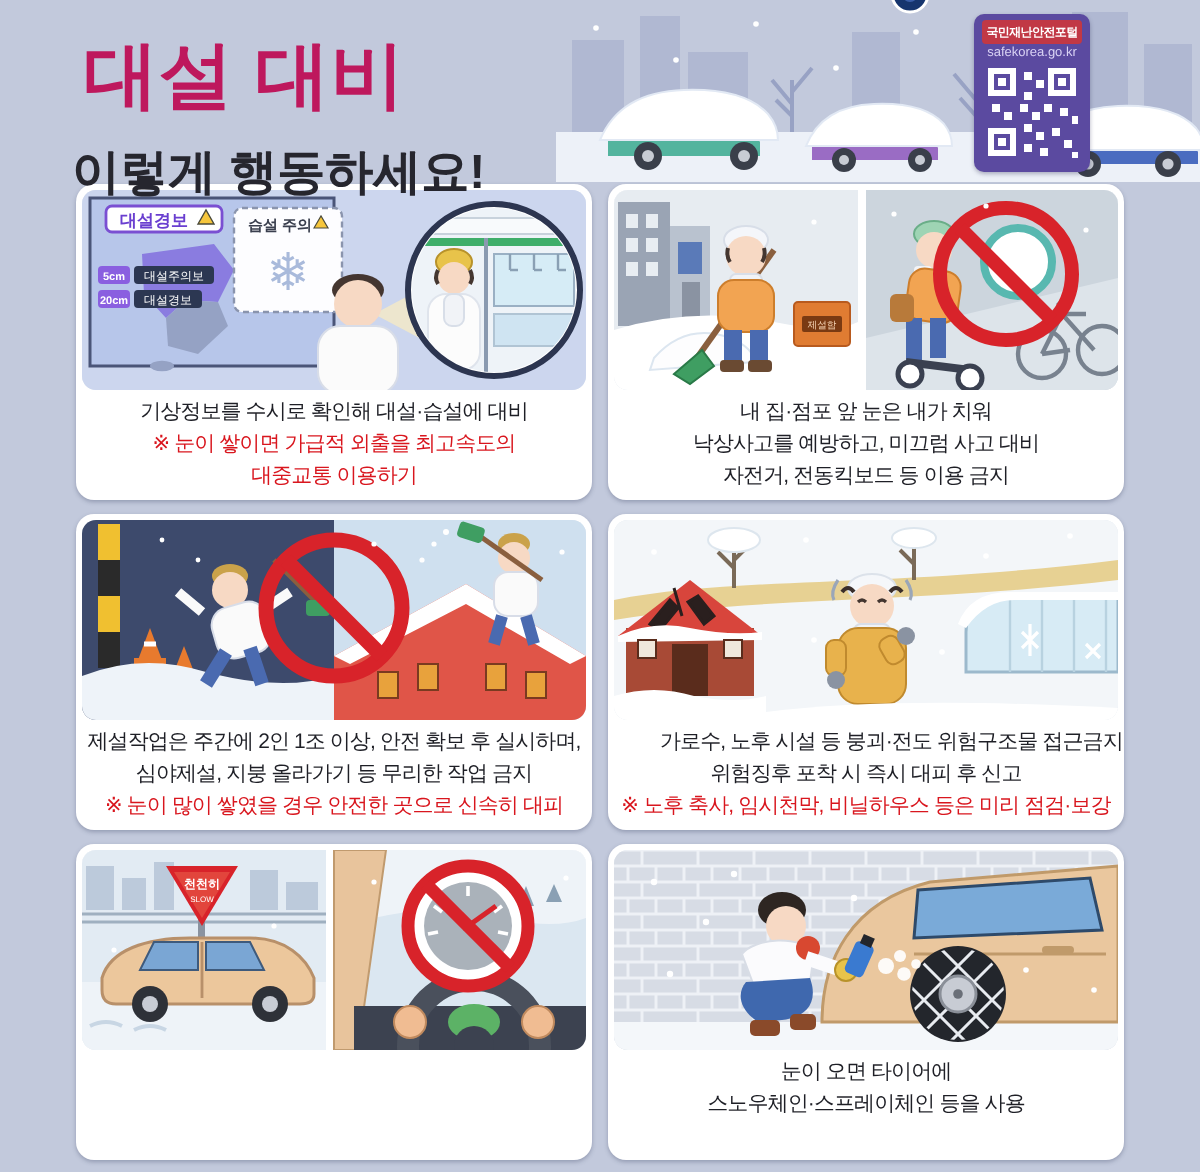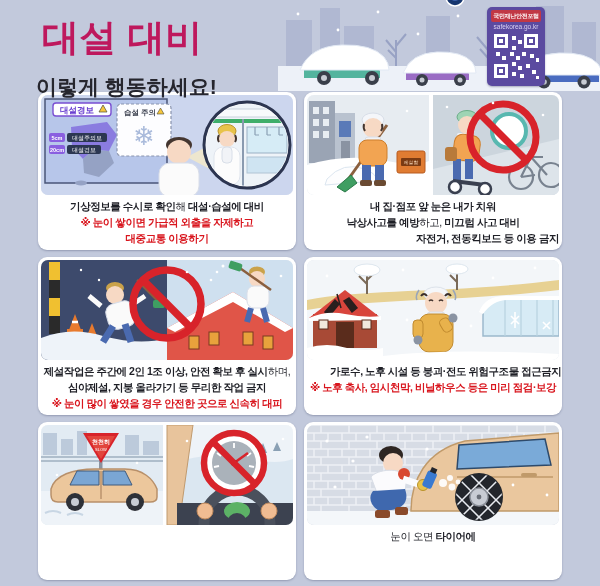--- a/index.html
+++ b/index.html
@@ -9,42 +9,42 @@
     font-family:"Liberation Sans","DejaVu Sans",sans-serif;
     position:relative;
   }
   
   .header{position:relative;height:91px}
   .scene{position:absolute;right:0;top:0;width:322px;height:91px}
   .scene svg{display:block;width:100%;height:100%}
   .emblem{position:absolute;left:444px;top:-8px;width:22px;height:18px}
   .titles{position:absolute;left:36px;top:12px}
   .title{margin:6px;font-size:37px;line-height:40px;font-weight:900;color:#be185d;letter-spacing:.5px}
-  .subtitle{margin:17px 0 0;font-size:21px;line-height:24px;font-weight:900;color:#26262e}
+  .subtitle{margin:17px 0 0;font-size:24px;line-height:24px;font-weight:900;color:#26262e}
   .qr-badge{
     position:absolute;left:487px;top:7px;width:58px;height:79px;
     background:#5b4aa0;border-radius:5px;box-sizing:border-box;
     padding:3px 4px;text-align:center;box-shadow:0 1px 2px rgba(40,40,80,.35);
   }
   .qr-portal{background:#c13845;color:#fff;font-size:6px;font-weight:700;
     border-radius:2px;padding:1.5px 0;letter-spacing:-.3px;white-space:nowrap}
   .qr-url{color:#d9d2f4;font-size:6.5px;margin:1px 0 2px;white-space:nowrap}
   .qr-img{width:48px;height:48px;margin:0 auto}
   .qr-img svg{display:block;width:100%;height:100%}
   
   .grid{display:grid;grid-template-columns:258px 258px;gap:7px 8px;margin:1px 38px 0}
   .card{
     background:#fff;border-radius:9px;height:158px;box-sizing:border-box;
     padding:3px;overflow:hidden;box-shadow:0 1px 2px rgba(60,70,100,.35);
   }
   .illus{height:100px;border-radius:7px;overflow:hidden;background:#dfe7f0}
   .illus svg{display:block;width:100%;height:100%}
   .caption{padding-top:3px;text-align:center}
   .cap-line{margin:0;font-size:10.5px;line-height:16px;letter-spacing:-.45px;white-space:nowrap}
-  .seg-b{font-weight:700}
+  .seg-b{font-weight:400}
   .seg-r{font-weight:400}
 </style>
 </head>
 <body>
 
 <div class="header">
   <div class="scene">
     <svg viewBox="0 0 322 91">
       <rect x="0" y="0" width="322" height="91" fill="#c2c9dc"></rect>
       <g fill="#b0b8d2">
@@ -202,21 +202,21 @@
             <circle cx="186" cy="44" r="8" fill="#f7d9c4"></circle>
             <path d="M178 40q-2 4 0 7 M194 40q2 4 0 7" stroke="#443630" stroke-width="2" fill="none"></path>
             <rect x="173" y="52" width="26" height="38" rx="9" fill="#fcfcfc" stroke="#dfe4ec"></rect>
             <rect x="181" y="52" width="10" height="16" rx="4" fill="#f1f3f7" stroke="#d8dee8"></rect>
           </g>
         </g>
       </svg>
     </div>
     <div class="caption">
       <p class="cap-line" style="color: rgb(30, 31, 38);"><span class="seg-b">기상정보를 수시로 확인</span><span class="seg-r">해 </span><span class="seg-b">대설·습설에 대비</span></p>
-      <p class="cap-line" style="color: rgb(217, 22, 30);"><span class="seg-b">※ 눈이 쌓이면 가급적 외출을 자제하고</span></p>
+      <p class="cap-line" style="color: rgb(217, 22, 30);"><span class="seg-b">※ 눈이 쌓이면 가급적 외출을 최고속도의</span></p>
       <p class="cap-line" style="color: rgb(217, 22, 30);"><span class="seg-b">대중교통 이용하기</span></p>
     </div>
   </article>
 
   <article class="card">
     <div class="illus">
       <svg viewBox="0 0 252 100">
         <rect width="252" height="100" fill="#ffffff"></rect>
         <rect x="0" y="0" width="122" height="100" fill="#e7ecf1"></rect>
         <g>
@@ -285,21 +285,21 @@
             <circle cx="186" cy="8" r="1.3"></circle>
             <circle cx="236" cy="20" r="1.3"></circle>
             <circle cx="20" cy="76" r="1.3"></circle>
             <circle cx="100" cy="16" r="1.3"></circle>
           </g>
       </svg>
     </div>
     <div class="caption">
       <p class="cap-line" style="color: rgb(30, 31, 38); text-align: center;"><span class="seg-b">내 집·점포 앞 눈은 내가 치워</span></p>
       <p class="cap-line" style="color: rgb(30, 31, 38);"><span class="seg-b">낙상사고를 예방</span><span class="seg-r">하고, </span><span class="seg-b">미끄럼 사고 대비</span></p>
-      <p class="cap-line" style="color: rgb(30, 31, 38); text-align: right;"><span class="seg-b">자전거, 전동킥보드 등 이용 금지</span></p>
+      <p class="cap-line" style="color: rgb(30, 31, 38);"><span class="seg-b">자전거, 전동킥보드 등 이용 금지</span></p>
     </div>
   </article>
 
   <article class="card">
     <div class="illus">
       <svg viewBox="0 0 252 100">
         <rect x="0" y="0" width="126" height="100" fill="#3d4a6c"></rect>
         <rect x="126" y="0" width="126" height="100" fill="#cfe0ef"></rect>
         <g>
           <rect x="8" y="2" width="11" height="18" fill="#f0c030"></rect>
@@ -413,20 +413,21 @@
             <circle cx="96" cy="10" r="1.4"></circle>
             <circle cx="186" cy="18" r="1.4"></circle>
             <circle cx="228" cy="8" r="1.4"></circle>
             <circle cx="100" cy="60" r="1.4"></circle>
             <circle cx="164" cy="66" r="1.4"></circle>
           </g>
       </svg>
     </div>
     <div class="caption">
       <p class="cap-line" style="color: rgb(30, 31, 38); margin-left: 23px;"><span class="seg-b">가로수, 노후 시설 등 붕괴·전도 위험구조물 접근금지 </span><span class="seg-r">및</span></p>
+      <p class="cap-line" style="color: rgb(30, 31, 38);"><span class="seg-b">위험징후 포착 시 즉시 대피 후 신고</span></p>
       <p class="cap-line" style="color: rgb(217, 22, 30);"><span class="seg-b">※ 노후 축사, 임시천막, 비닐하우스 등은 미리 점검·보강</span></p>
     </div>
   </article>
 
   <article class="card">
     <div class="illus">
       <svg viewBox="0 0 252 100">
         <rect width="252" height="100" fill="#ffffff"></rect>
         <rect x="0" y="0" width="122" height="100" fill="#e2ebf3"></rect>
         <g fill="#bccadb">
@@ -550,16 +551,17 @@
             <circle cx="28" cy="62" r="1.6"></circle>
             <circle cx="120" cy="24" r="1.6"></circle>
             <circle cx="60" cy="12" r="1.6"></circle>
             <circle cx="206" cy="60" r="1.4"></circle>
             <circle cx="240" cy="70" r="1.4"></circle>
           </g>
       </svg>
     </div>
     <div class="caption">
       <p class="cap-line" style="color: rgb(30, 31, 38);"><span class="seg-r">눈이 오면 </span><span class="seg-b">타이어에</span></p>
+      <p class="cap-line" style="color: rgb(30, 31, 38);"><span class="seg-b">스노우체인·스프레이체인</span><span class="seg-r"> 등을 사용</span></p>
     </div>
   </article>
 
 </div>
 
 </body></html>

